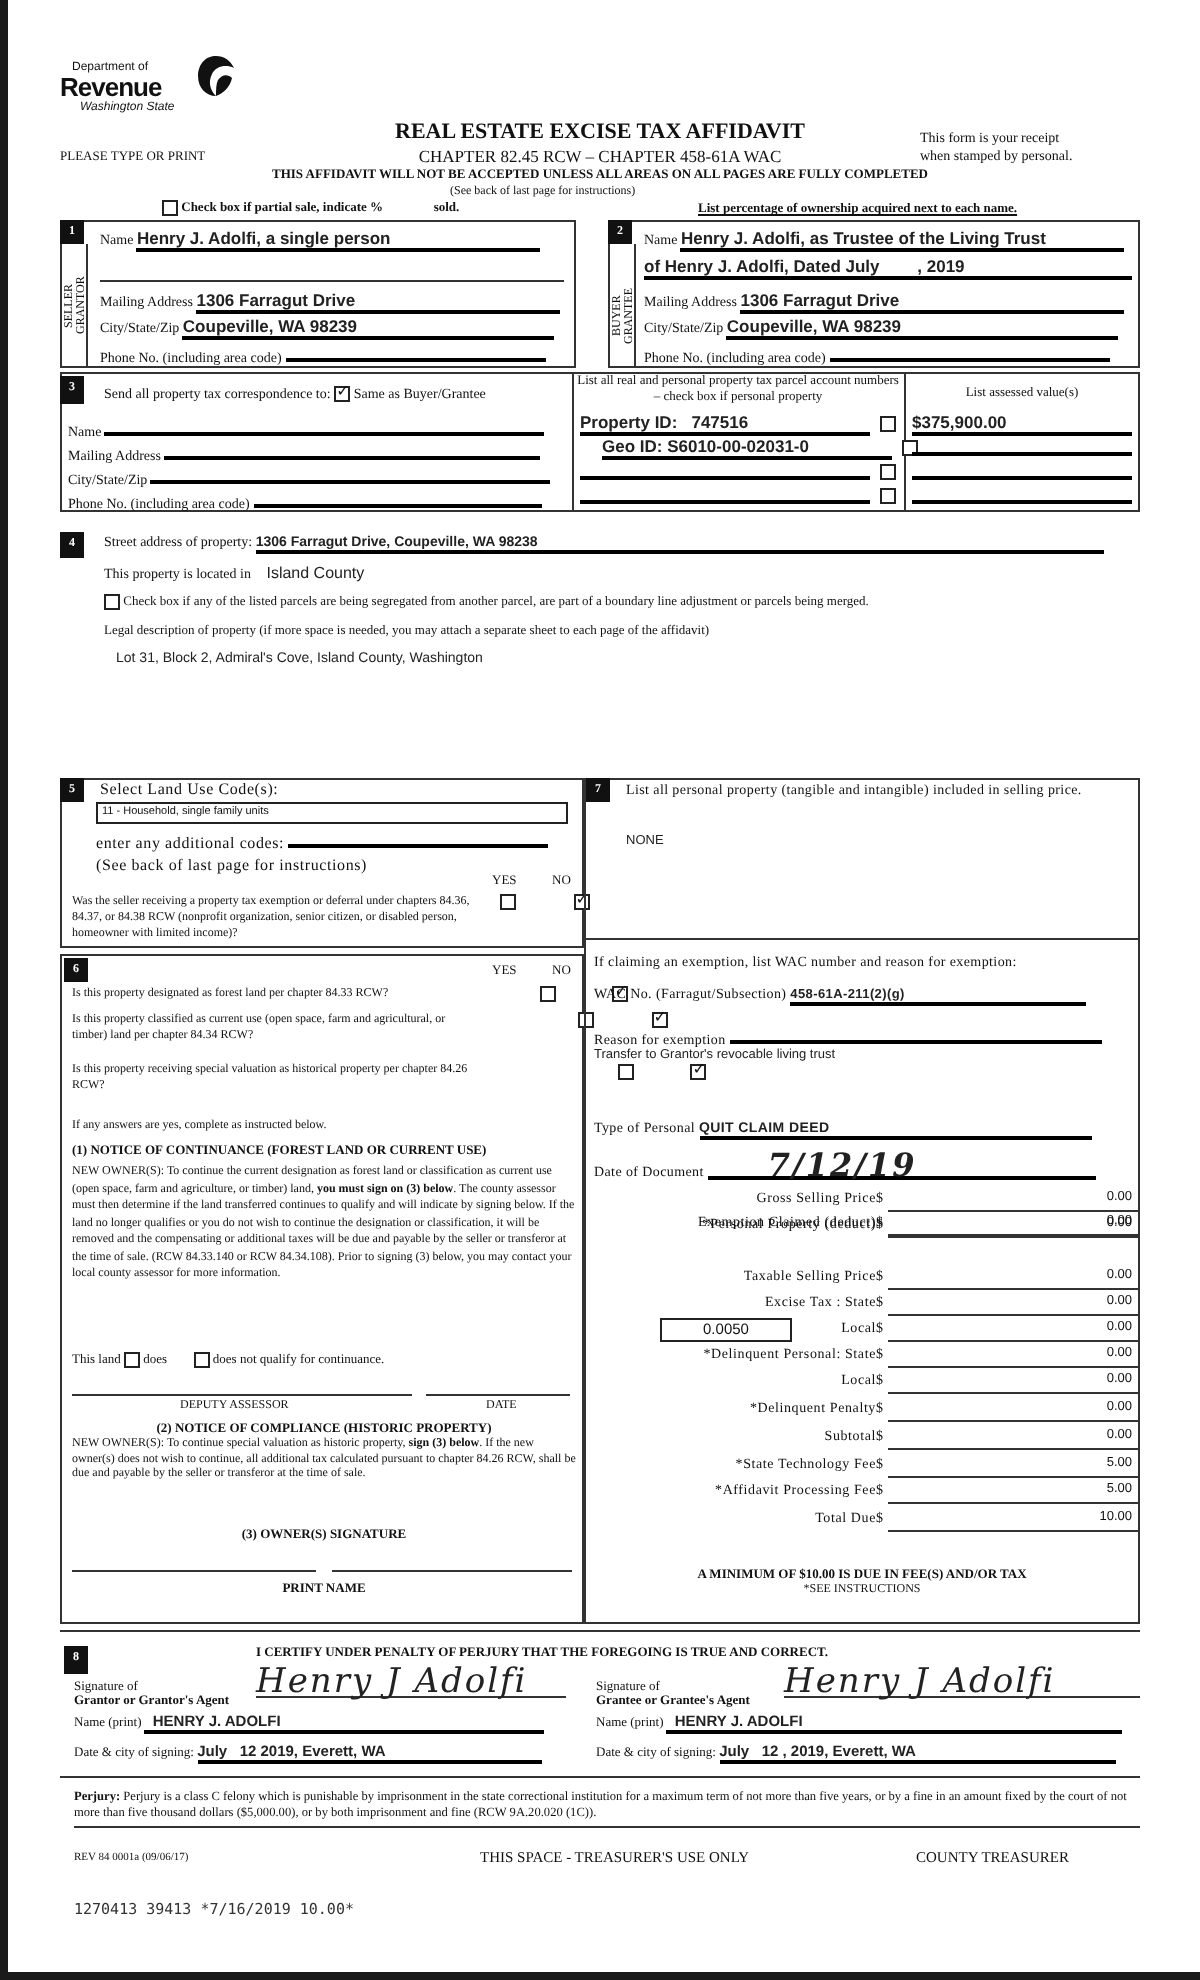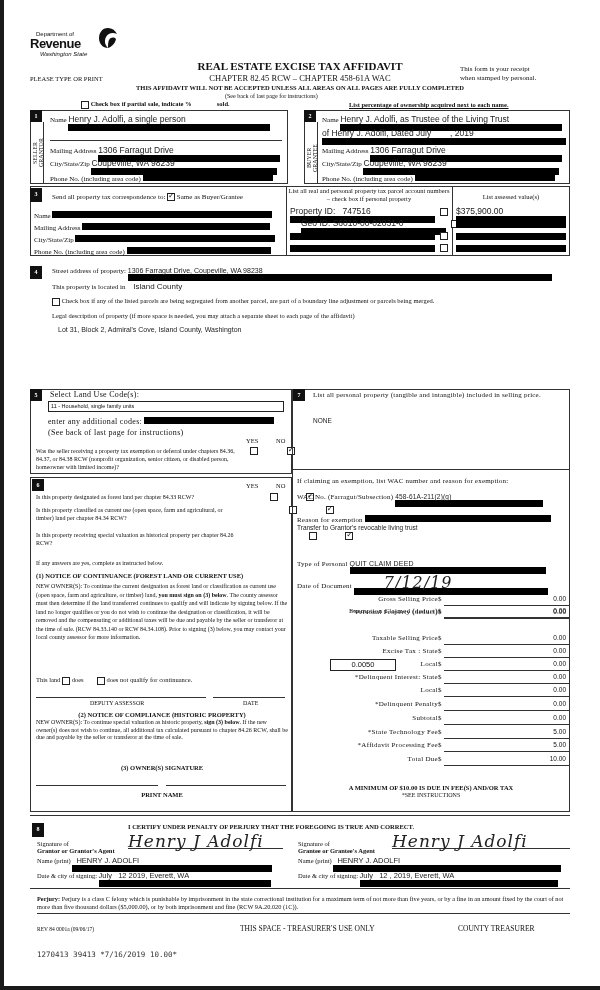--- a/index.html
+++ b/index.html
@@ -11,21 +11,21 @@
   .sans { font-family: "Liberation Sans", sans-serif; }
   .filled { font-family: "Liberation Sans", sans-serif; color: #222; }
   .bold { font-weight: bold; }
   .center { text-align: center; }
   .num-box { position: absolute; width: 12px; height: 12px; background: #111; color: #fff; font-size: 6px; font-weight: bold; text-align: center; line-height: 12px; }
   .box { position: absolute; border: 1px solid #333; }
   .hline { position: absolute; height: 0; border-top: 1px solid #333; }
   .vline { position: absolute; width: 0; border-left: 1px solid #333; }
   .chk { display: inline-block; width: 8px; height: 8px; border: 1px solid #222; vertical-align: middle; position: relative; background: #fff; }
   .chk.checked::after { content: "✓"; position: absolute; left: 0; top: -3px; font-size: 8px; color: #111; font-family: "DejaVu Sans", sans-serif; }
-  .fieldline { border-bottom: 7px solid #000000; display: inline-block; }
+  .fieldline { border-bottom: 2px solid #000000; display: inline-block; font-weight: bold; }
   .vert { position: absolute; writing-mode: vertical-rl; transform: rotate(180deg); font-size: 6px; text-align: center; }
   .sig { font-family: "DejaVu Serif", serif; font-style: italic; font-size: 17px; color: #222; letter-spacing: 1px; }
   .amount-row { position: absolute; left: 300px; width: 270px; height: 12px; font-size: 7px; }
   .amount-row .lbl { position: absolute; right: 132px; top: 0; white-space: nowrap; letter-spacing: 0.3px; }
   .amount-row .dollar { position: absolute; left: 138px; top: 0; }
   .amount-row .line { position: absolute; left: 144px; width: 126px; top: 10px; border-top: 1px solid #333; }
   .amount-row .val { position: absolute; right: 4px; top: 0; font-family: "Liberation Sans", sans-serif; font-size: 6.5px; }
 </style>
 </head>
 <body>
@@ -300,21 +300,21 @@
     <span class="val">0.00</span>
 </div>
 <div class="abs sans center" style="left:330px;top:659px;width:66px;height:12px;border:1px solid #222;font-size:7.5px;line-height:10px;">0.0050</div>
 <div class="amount-row" style="top:660px;">
   <span class="lbl">Local</span>
     <span class="dollar">$</span>
     <span class="line"></span>
     <span class="val">0.00</span>
 </div>
 <div class="amount-row" style="top:673px;">
-  <span class="lbl">*Delinquent Interest: State</span>
+  <span class="lbl">*Delinquent Personal: State</span>
     <span class="dollar">$</span>
     <span class="line"></span>
     <span class="val">0.00</span>
 </div>
 <div class="amount-row" style="top:686px;">
   <span class="lbl">Local</span>
     <span class="dollar">$</span>
     <span class="line"></span>
     <span class="val">0.00</span>
 </div>

